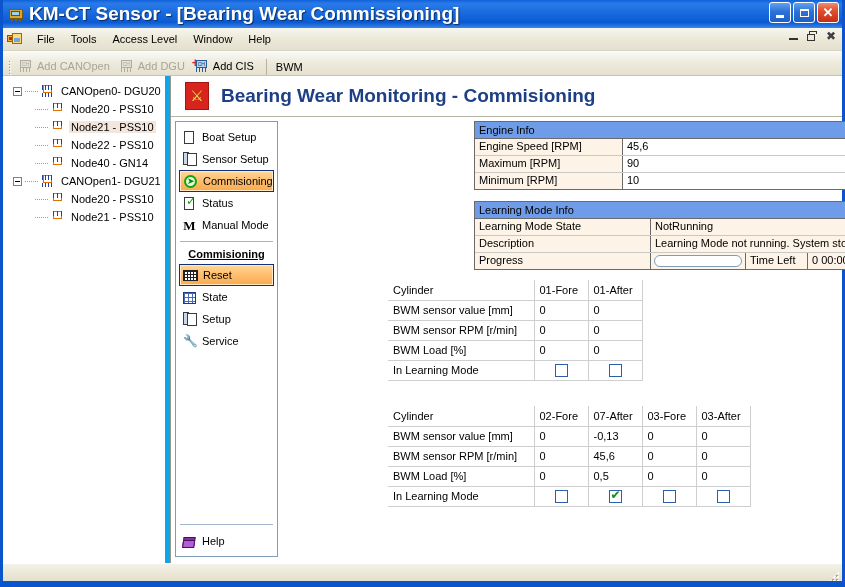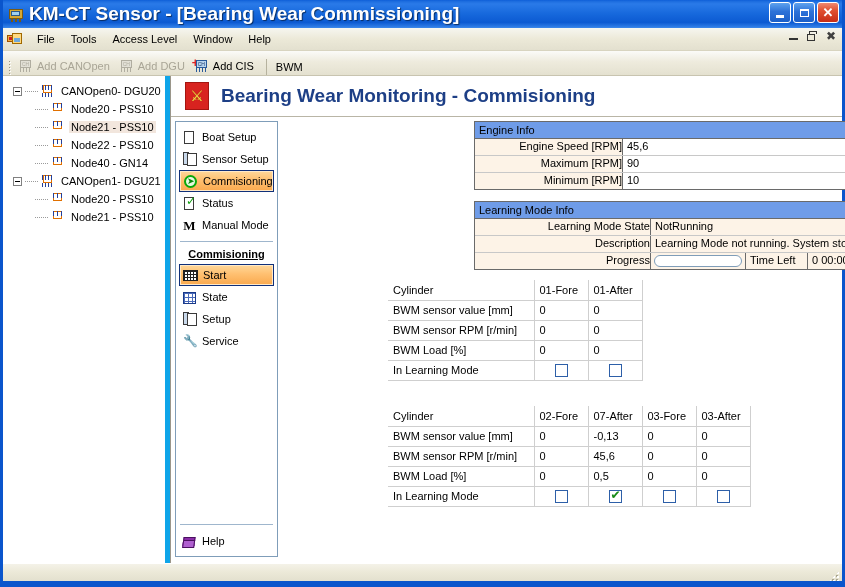--- a/index.html
+++ b/index.html
@@ -401,21 +401,21 @@
     padding: 2px 4px; border-bottom: 1px solid #6a6a6a;
     font-family: "Liberation Sans", sans-serif;
   }
   .ip-row {
     display: flex; height: 16px; align-items: stretch;
     border-bottom: 1px solid #c8c8c8;
     font-size: 11px;
   }
   .ip-row:last-child { border-bottom: none; }
   .ip-lab {
-    background: #fdf3e7; text-align: right;
+    background: #fdf3e7; text-align: left;
     padding: 1px 0 0 4px; box-sizing: border-box;
     border-right: 1px solid #6a6a6a;
     white-space: nowrap; overflow: hidden;
     font-family: "Liberation Sans", sans-serif;
   }
   .ip-val {
     flex: 1; background: #fff; padding: 1px 4px 0 4px;
     box-sizing: border-box; white-space: nowrap; overflow: hidden;
     font-family: "Liberation Sans", sans-serif;
   }
@@ -775,21 +775,21 @@
           </div>
 
           <div class="nav-sep"></div>
 
           <div class="nav-head">Commisioning</div>
 
           <div class="nav-item active">
             <span class="nic">
                 <span class="nic-kbd"></span>
               </span>
-            <span>Start</span>
+            <span>Reset</span>
           </div>
 
           <div class="nav-item">
             <span class="nic">
                 <span class="nic-grid"></span>
               </span>
             <span>State</span>
           </div>
 
           <div class="nav-item">

